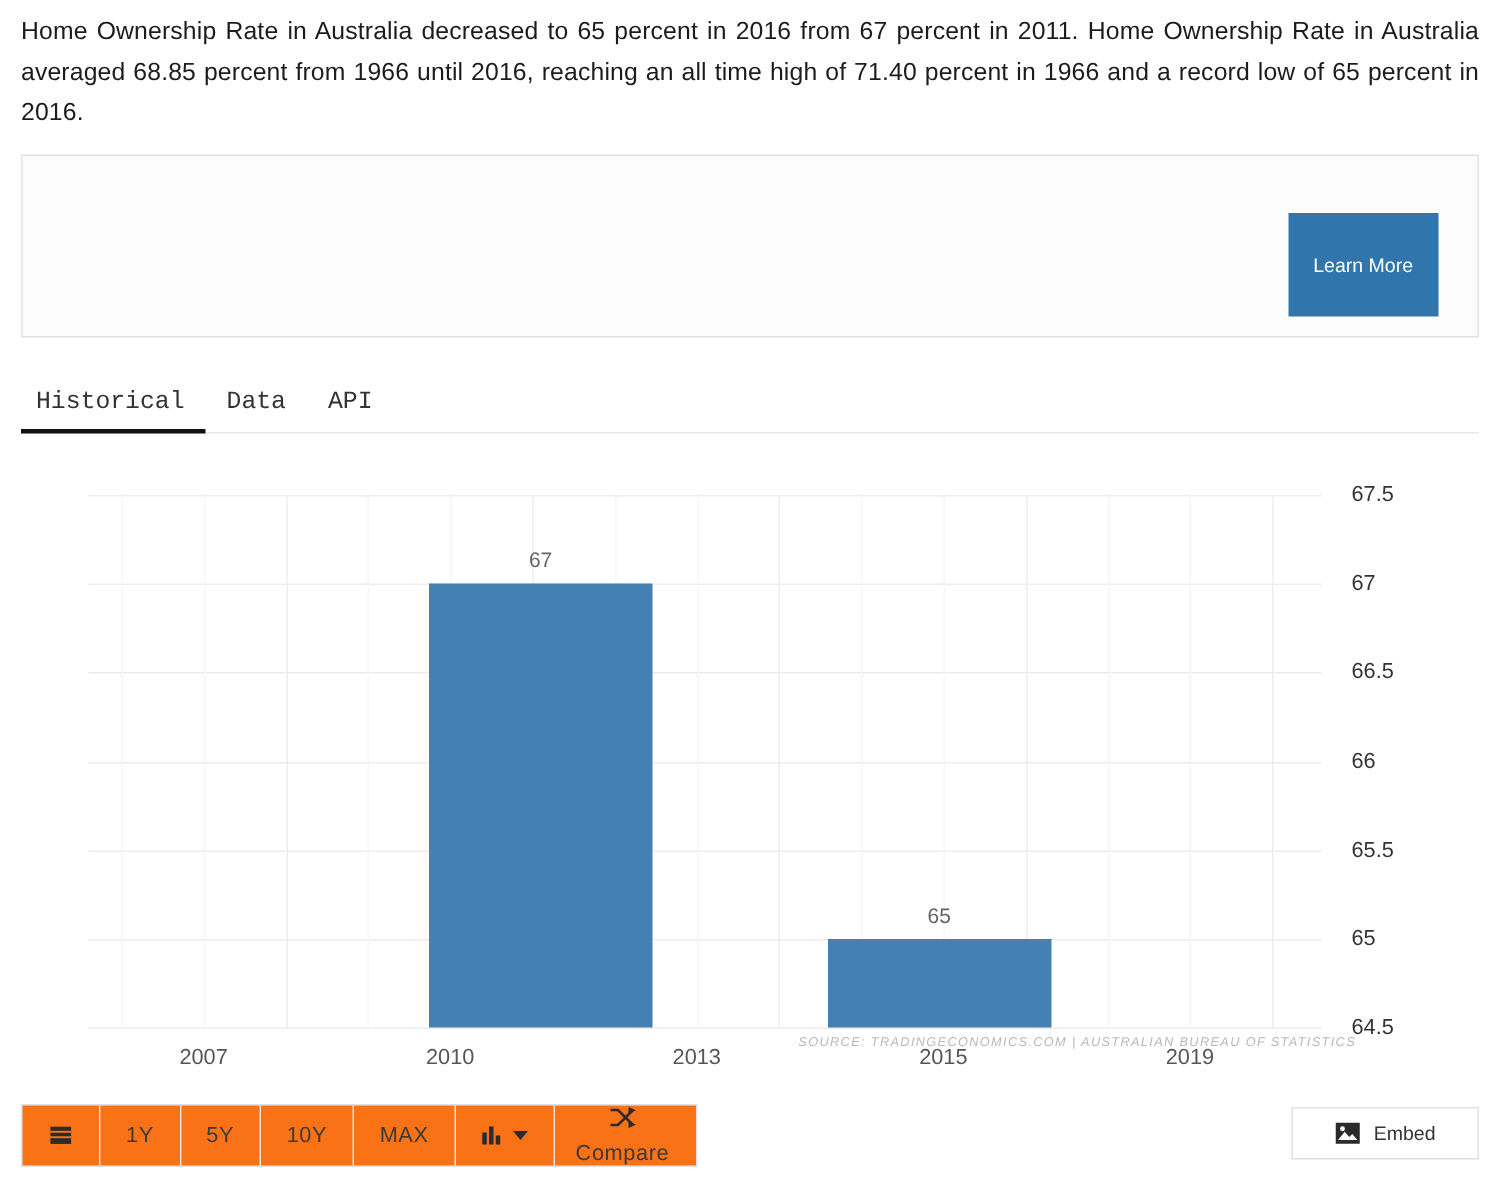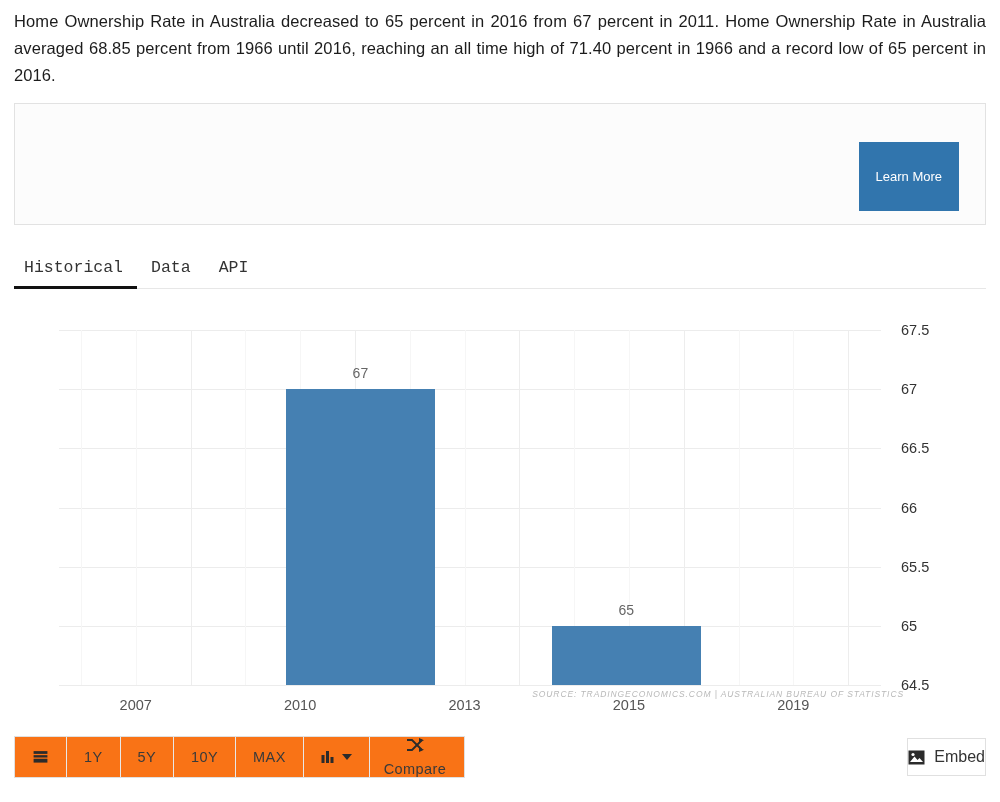--- a/index.html
+++ b/index.html
@@ -177,23 +177,23 @@
   #embed-button {
     position: absolute;
     right: 14px;
     top: 738px;
     display: flex;
     align-items: center;
     gap: 9px;
     border: 1px solid #e0e0e0;
     background: #ffffff;
     font-family: "Liberation Sans", sans-serif;
-    font-size: 16px;
+    font-size: 13px;
     color: #333333;
-    padding: 9px 0;
+    padding: 9px 28px;
     cursor: pointer;
   }
 
   .icon { display: inline-flex; align-items: center; }
 </style>
 </head>
 <body>
 
 <div id="intro-paragraph">Home Ownership Rate in Australia decreased to 65 percent in 2016 from 67 percent in 2011. Home Ownership Rate in Australia averaged 68.85 percent from 1966 until 2016, reaching an all time high of 71.40 percent in 1966 and a record low of 65 percent in 2016.</div>
 

